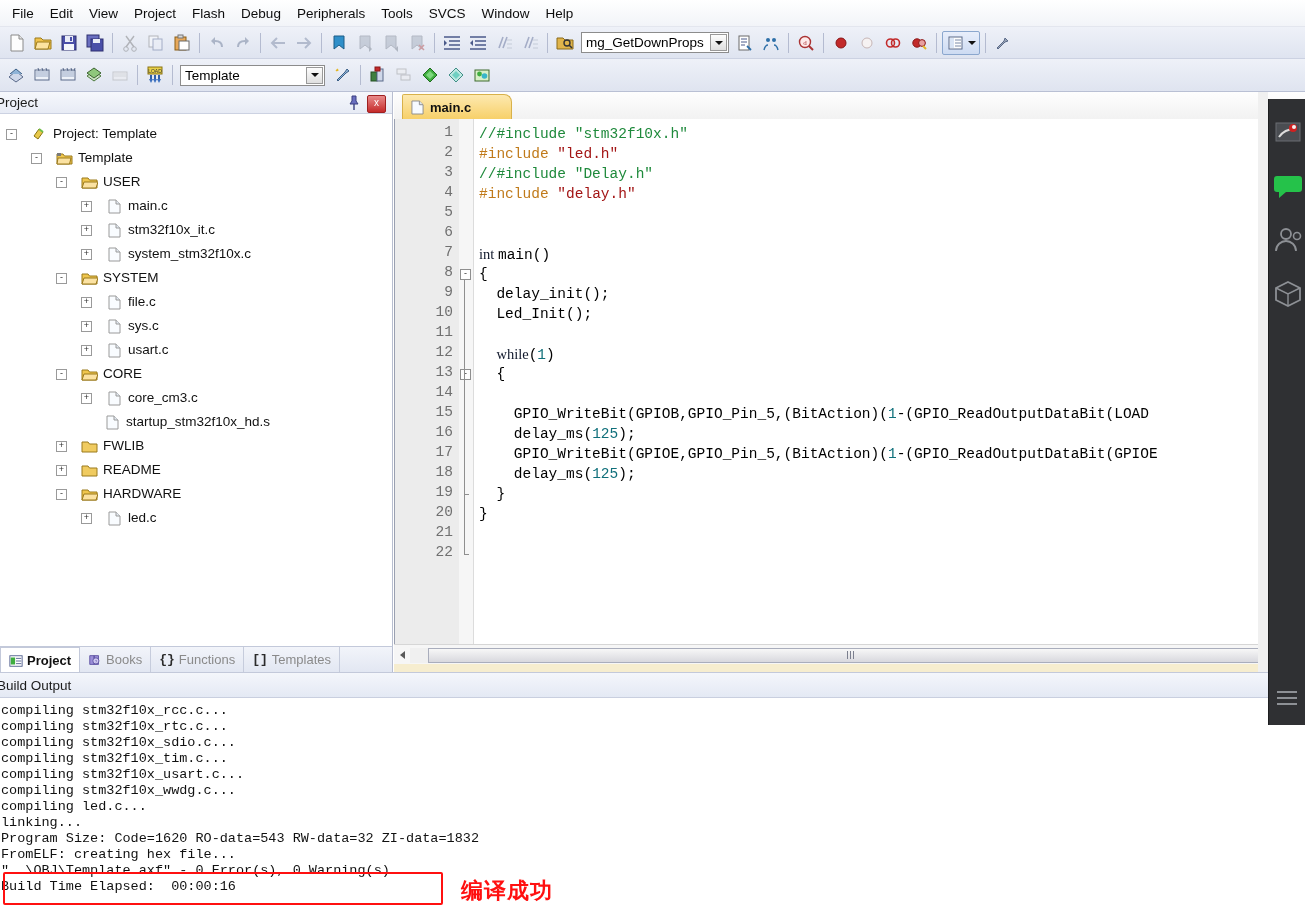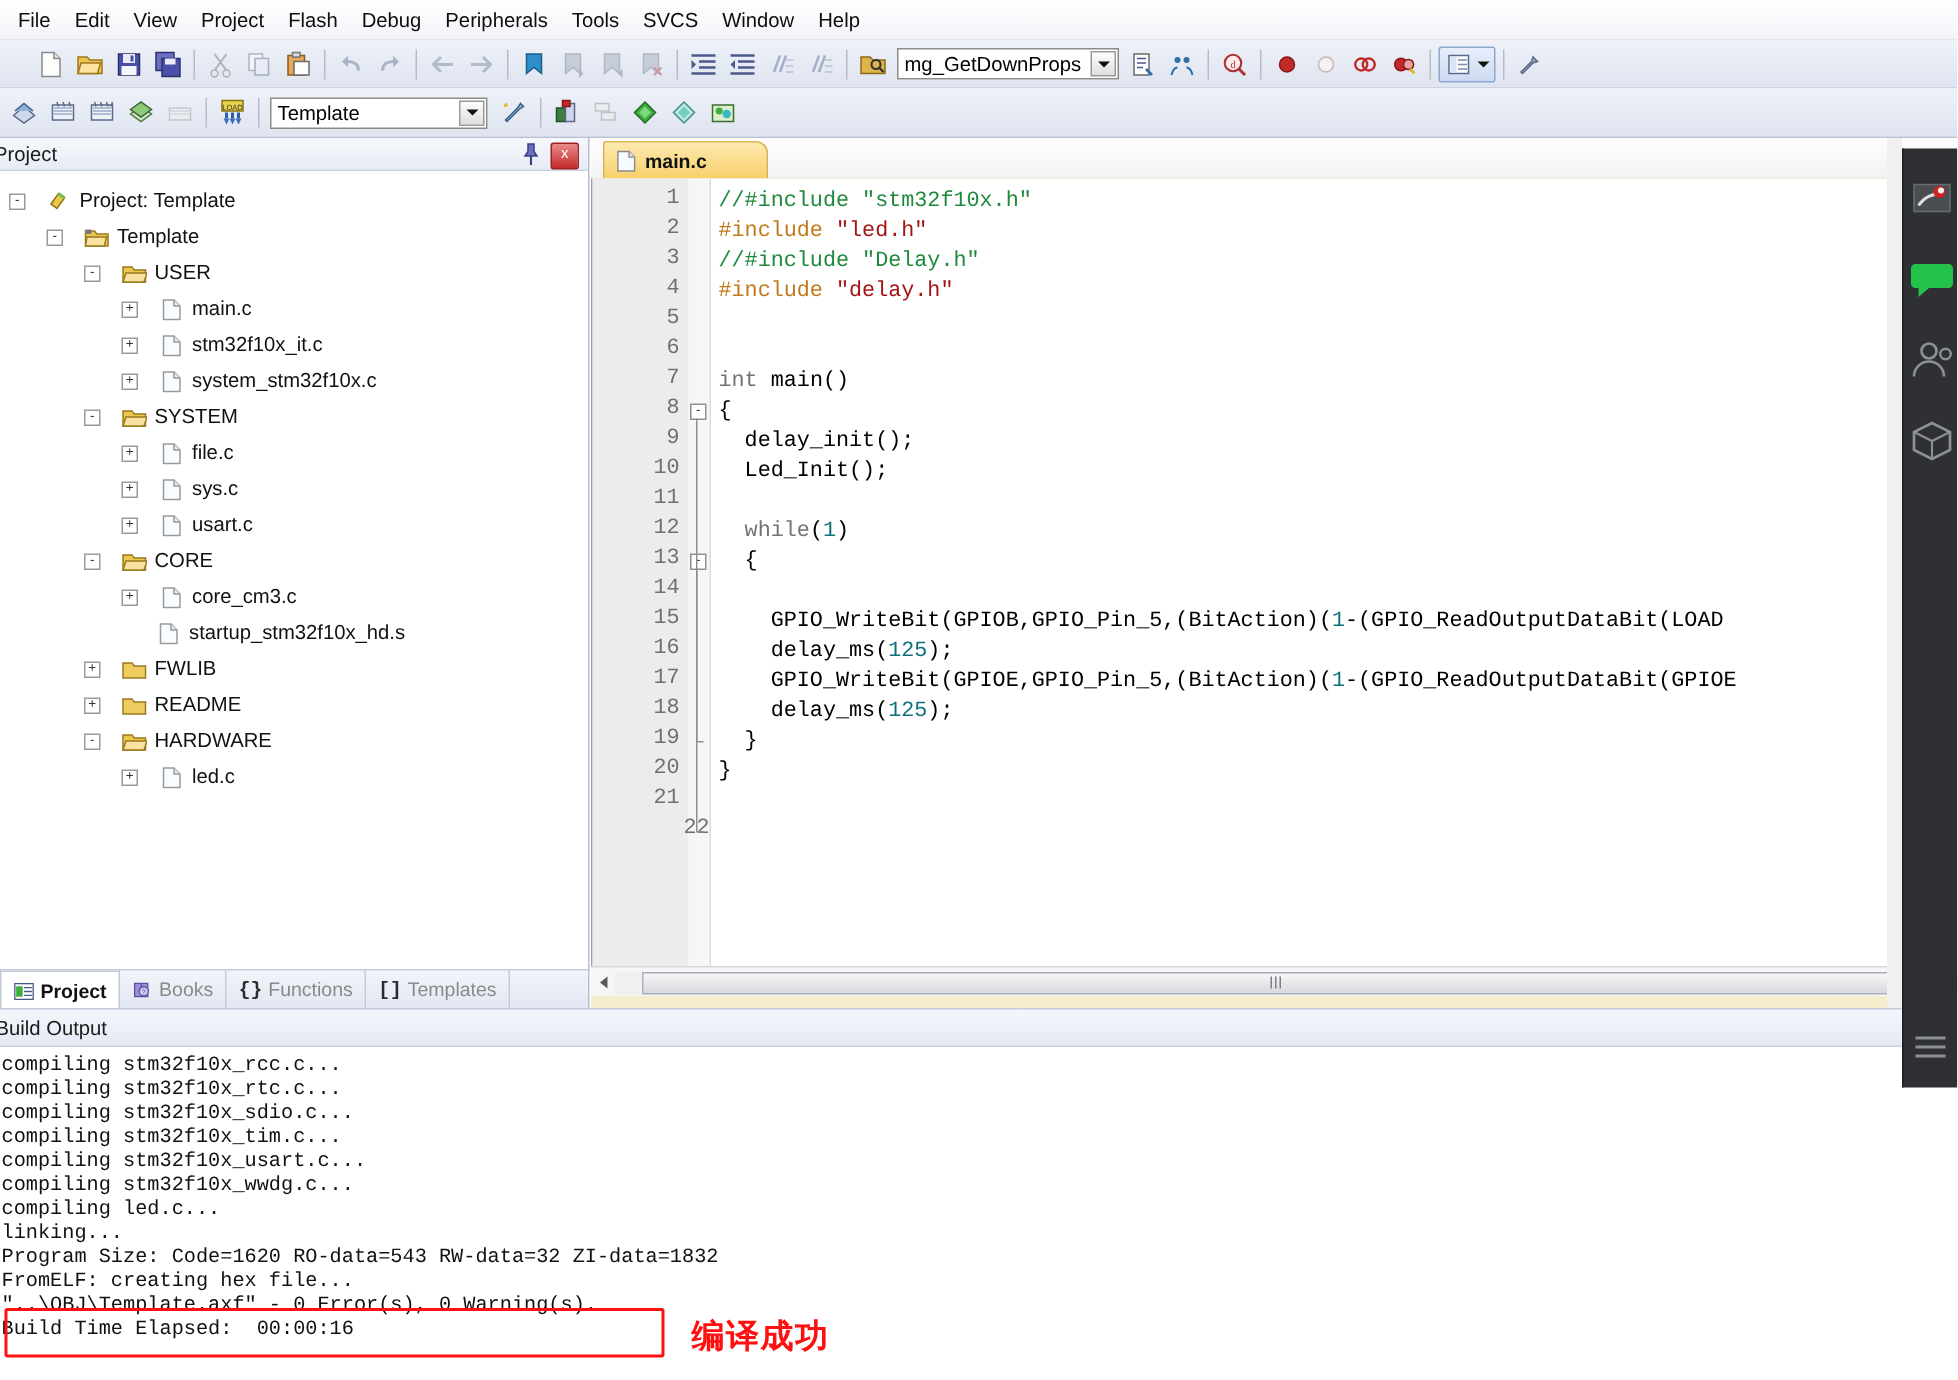--- a/index.html
+++ b/index.html
@@ -23,21 +23,21 @@
     font-size:13.5px;color:#0d0d0d;padding:3px 8px;white-space:nowrap;cursor:default;
   }
 
   
   .toolbar{
     position:absolute;left:0;width:1305px;
     background:linear-gradient(#eef1f8,#dfe4f0);
     box-sizing:border-box;
     display:flex;align-items:center;
   }
-  .toolbar1{top:27px;height:32px;border-bottom:1px solid #ccd2e2;padding-left:21px;}
+  .toolbar1{top:27px;height:32px;border-bottom:1px solid #ccd2e2;padding-left:4px;}
   .toolbar2{top:59px;height:33px;border-bottom:1px solid #b9c0d4;padding-left:3px;}
   .tbtn{
     width:22px;height:22px;margin:0 1px;display:flex;align-items:center;justify-content:center;
     border:1px solid transparent;border-radius:2px;position:relative;
   }
   .tsep{width:1px;height:20px;background:#b4bbd0;margin:0 4px;}
   .tb-icon{width:18px;height:18px;display:block;}
   .dim{opacity:.42;}
 
   
@@ -131,21 +131,21 @@
   .codearea{
     position:absolute;left:0;top:0;width:911px;height:525px;
     font-family:"Liberation Mono","DejaVu Sans Mono",monospace;font-size:14.5px;
   }
   .cline{position:absolute;left:0;height:20px;line-height:20px;white-space:pre;}
   .lno{
     position:absolute;left:0;width:58px;text-align:right;color:#707070;
     font-family:"Liberation Mono","DejaVu Sans Mono",monospace;font-size:14.5px;
   }
   .ctext2{position:absolute;left:84px;white-space:pre;}
-  .k{color:#737373;}
+  .k{color:#0f172a;font-family:Liberation Serif, serif;}
   .cm{color:#1f8a3c;}
   .pp{color:#c07a1a;}
   .str{color:#a31515;}
   .num{color:#0f6f7a;}
   .pl{color:#000000;}
   .foldbox{
     position:absolute;width:9px;height:9px;border:1px solid #8f8f8f;background:#fff;
     font-size:9px;line-height:7px;text-align:center;color:#333;left:65px;
     font-family:"Liberation Sans",sans-serif;
   }
@@ -787,21 +787,21 @@
           <div class="lno" style="top: 325px;">17</div>
           <div class="cline ctext2" style="top: 325px;"><span class="pl">    GPIO_WriteBit(GPIOE,GPIO_Pin_5,(BitAction)(</span><span class="num">1</span><span class="pl">-(GPIO_ReadOutputDataBit(GPIOE</span></div>
           <div class="lno" style="top: 345px;">18</div>
           <div class="cline ctext2" style="top: 345px;"><span class="pl">    delay_ms(</span><span class="num">125</span><span class="pl">);</span></div>
           <div class="lno" style="top: 365px;">19</div>
           <div class="cline ctext2" style="top: 365px;"><span class="pl">  }</span></div>
           <div class="lno" style="top: 385px;">20</div>
           <div class="cline ctext2" style="top: 385px;"><span class="pl">}</span></div>
           <div class="lno" style="top: 405px;">21</div>
           <div class="cline ctext2" style="top: 405px;"></div>
-          <div class="lno" style="top: 425px; padding-left: 20px;">22</div>
+          <div class="lno" style="top: 425px;">22</div>
           <div class="cline ctext2" style="top: 425px;"></div>
           <div class="foldline" style="top: 160px; height: 275px; left: 69px;"></div>
           <div class="foldend" style="top: 435px; left: 69px;"></div>
           <div class="foldline" style="top: 260px; height: 115px; left: 69px;"></div>
           <div class="foldend" style="top: 375px; left: 69px;"></div>
         </div>
     </div>
 
     <div class="hscroll">
       <div class="hs-arrow">

